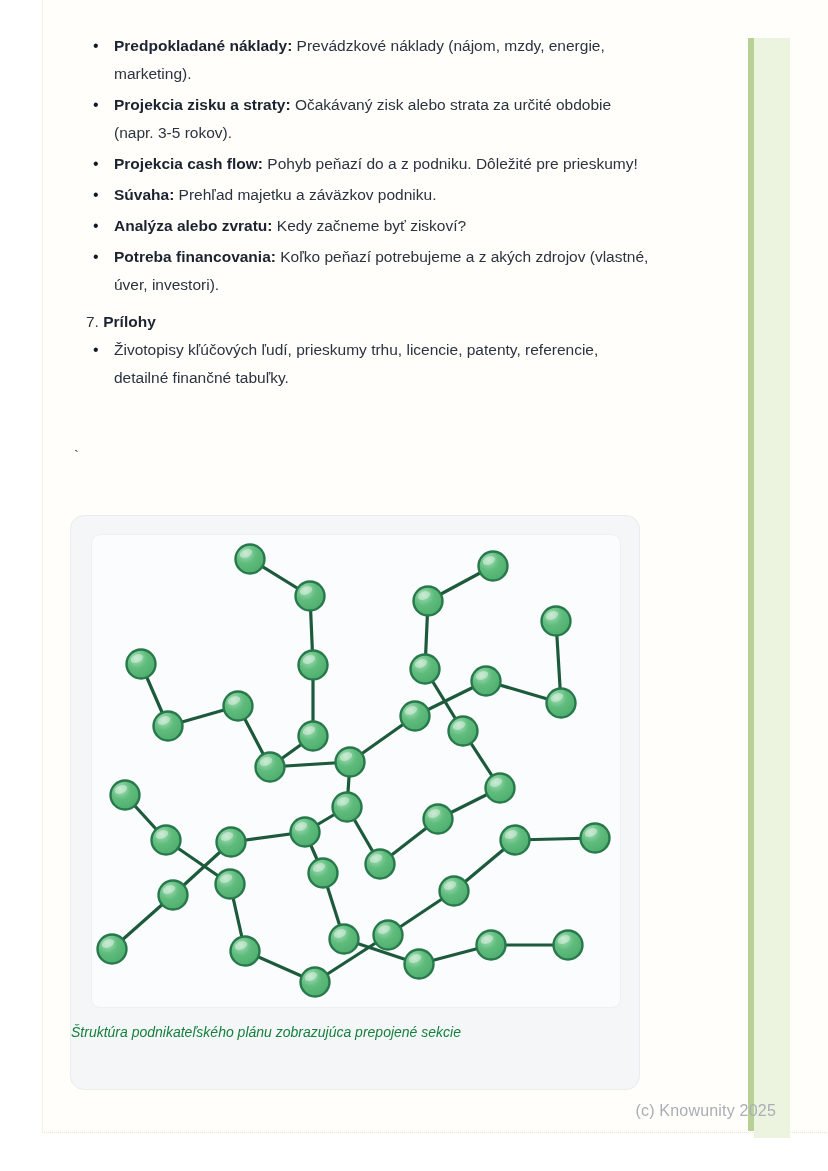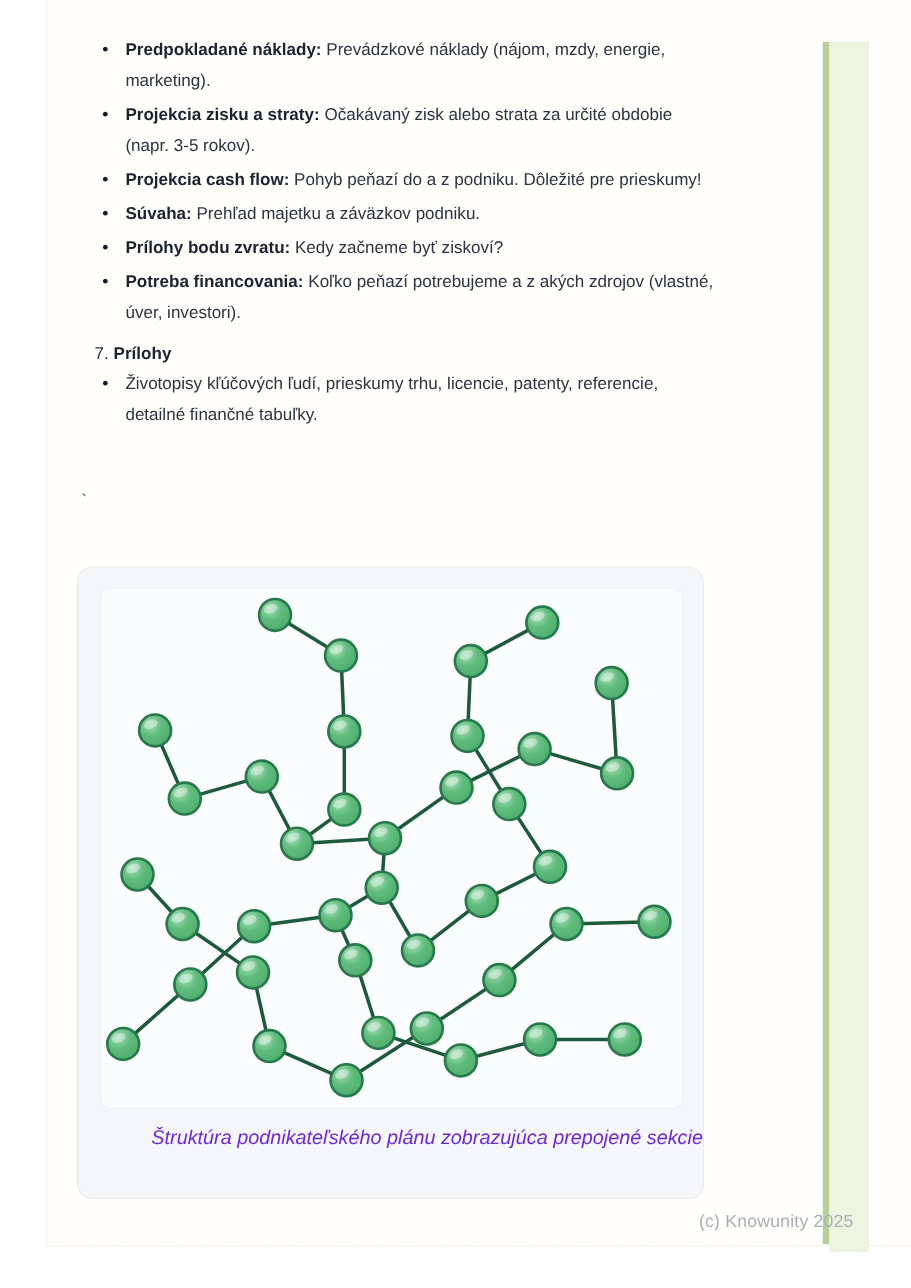--- a/index.html
+++ b/index.html
@@ -24,40 +24,40 @@
   .appendix{margin-top:16px;}
 
   .stray{position:absolute;left:74px;top:447px;color:#374151;font-size:15px;}
 
   .figure-card{position:absolute;left:70px;top:515px;width:570px;height:575px;
                background:#f5f6f8;border:1px solid #e9ebee;border-radius:14px;box-sizing:border-box;}
   .figure-panel{position:absolute;left:20px;top:18px;width:530px;height:474px;
                 background:#fbfcfd;border:1px solid #eef0f2;border-radius:9px;box-sizing:border-box;
                 overflow:hidden;}
   .figure-panel svg{display:block;}
-  .figure-caption{position:absolute;left:0;top:508px;width:100%;text-align:right;
-                  font-style:italic;color:#6d28d9;font-size:18px;}
+  .figure-caption{position:absolute;left:0;top:508px;width:100%;text-align:left;
+                  font-style:italic;color:#15803d;font-size:14px;}
 
   .watermark{position:absolute;right:52px;top:1102px;font-size:16px;color:#a9aeb6;letter-spacing:.2px;}
 </style>
 </head>
 <body>
 
 <div class="screen">
   <div class="page"></div>
   <div class="ribbon-line"></div>
   <div class="ribbon-panel"></div>
 
   <div class="content">
     <ul class="fin-list">
         <li><span class="b">Predpokladané náklady:</span><span> Prevádzkové náklady (nájom, mzdy, energie, marketing).</span></li>
         <li><span class="b">Projekcia zisku a straty:</span><span> Očakávaný zisk alebo strata za určité obdobie (napr. 3-5 rokov).</span></li>
         <li><span class="b">Projekcia cash flow:</span><span> Pohyb peňazí do a z podniku. Dôležité pre prieskumy!</span></li>
         <li><span class="b">Súvaha:</span><span> Prehľad majetku a záväzkov podniku.</span></li>
-        <li><span class="b">Prílohy bodu zvratu:</span><span> Kedy začneme byť ziskoví?</span></li>
+        <li><span class="b">Analýza alebo zvratu:</span><span> Kedy začneme byť ziskoví?</span></li>
         <li><span class="b">Potreba financovania:</span><span> Koľko peňazí potrebujeme a z akých zdrojov (vlastné, úver, investori).</span></li>
       </ul>
 
     <div class="numbered">
       <span class="num">7.</span>
       <span class="b">Prílohy</span>
     </div>
 
     <ul class="fin-list appendix">
         <li><span>Životopisy kľúčových ľudí, prieskumy trhu, licencie, patenty, referencie, detailné finančné tabuľky.</span></li>

